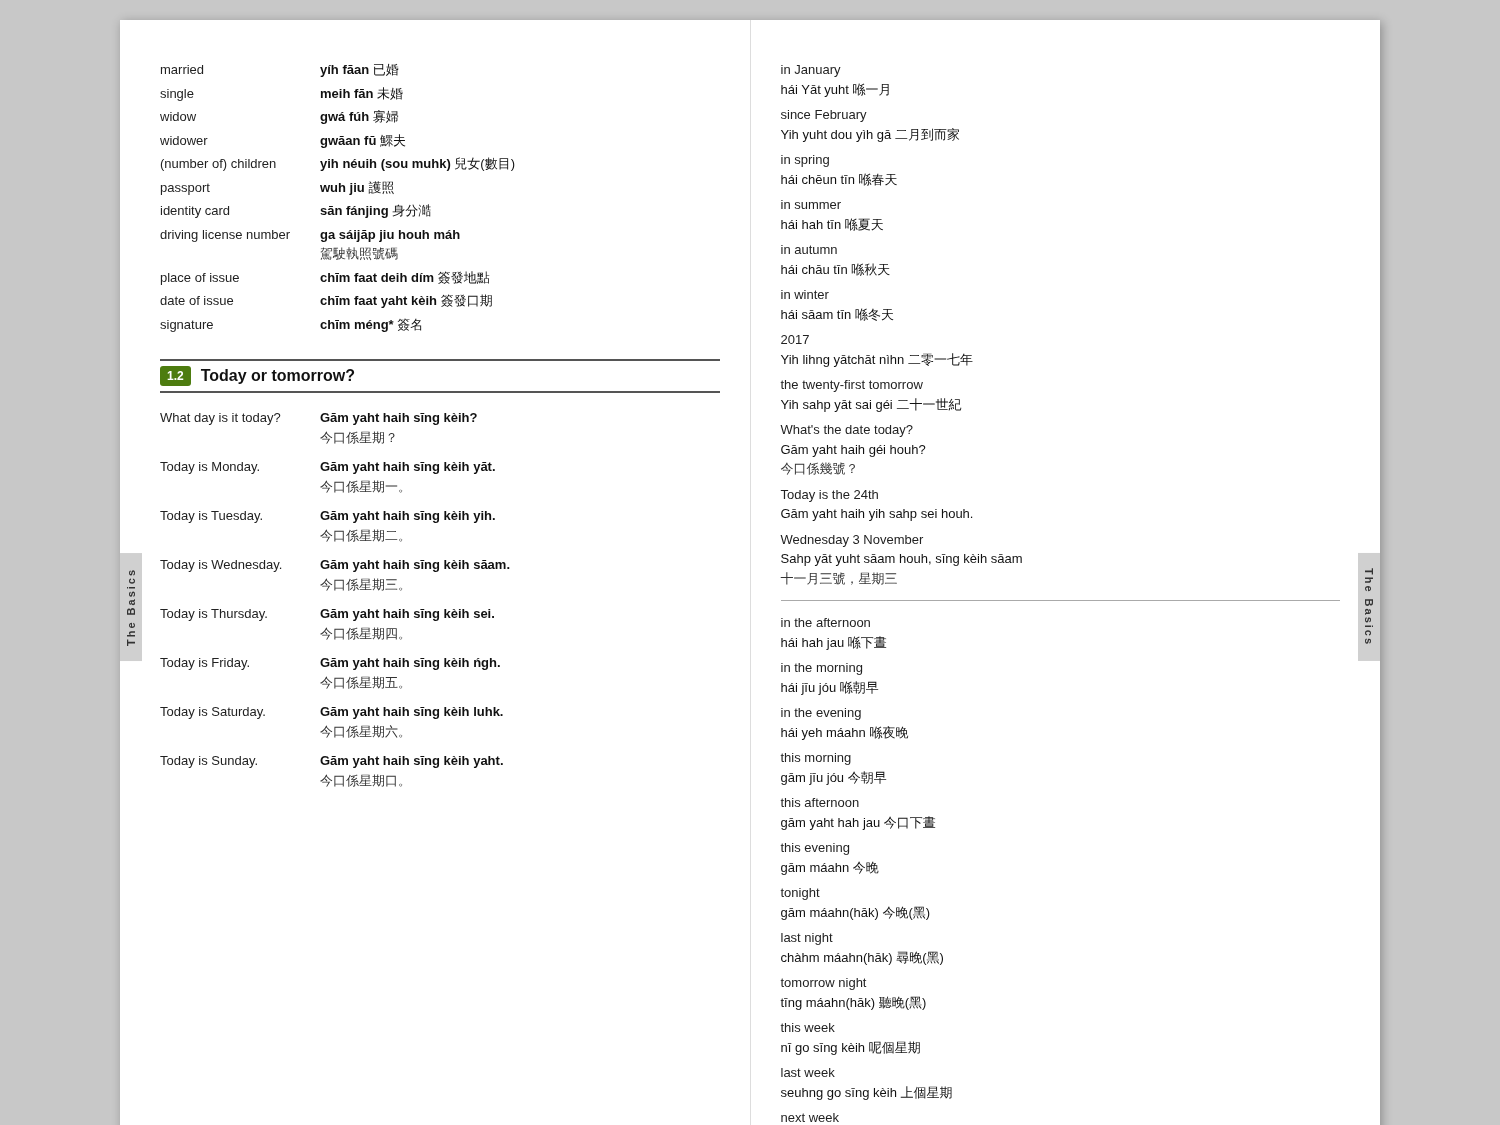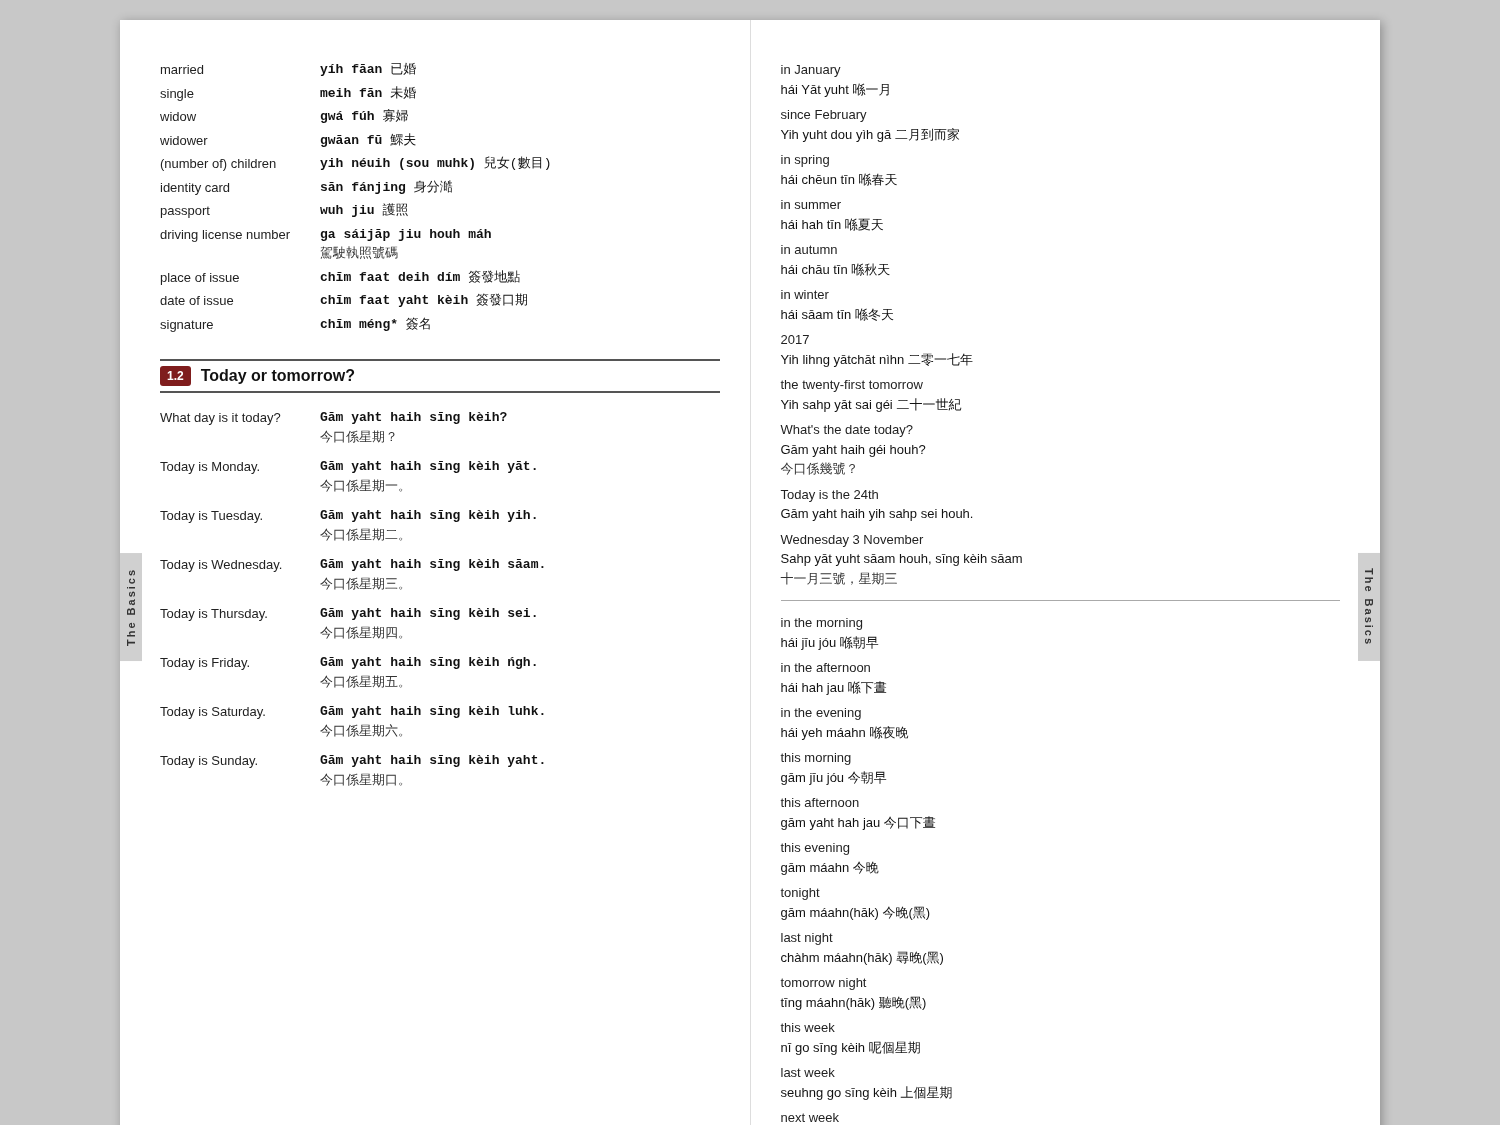--- a/index.html
+++ b/index.html
@@ -89,21 +89,20 @@
     .vocab-en {
       width: 160px;
       min-width: 160px;
       color: #222;
       font-size: 13px;
     }
     .vocab-cantonese {
       flex: 1;
       font-size: 13px;
       color: #111;
-      font-family: Liberation Mono, monospace;
     }
     .vocab-cantonese strong {
       font-weight: bold;
     }
     .vocab-chinese {
       display: block;
       color: #333;
       font-size: 13px;
       margin-left: 0;
     }
@@ -111,21 +110,21 @@
     .section-header {
       display: flex;
       align-items: center;
       margin: 20px 0 15px 0;
       border-top: 2px solid #555;
       border-bottom: 2px solid #555;
       padding: 5px 0;
       gap: 10px;
     }
     .section-badge {
-      background: #7f1d1d;
+      background: #4d7c0f;
       color: white;
       font-size: 12px;
       font-weight: bold;
       padding: 3px 7px;
       border-radius: 3px;
       white-space: nowrap;
     }
     .section-title {
       font-size: 16px;
       font-weight: bold;
@@ -195,26 +194,26 @@
         </div>
         <div class="vocab-row">
           <div class="vocab-en">widower</div>
           <div class="vocab-cantonese"><strong>gwāan fū  </strong>鰥夫</div>
         </div>
         <div class="vocab-row">
           <div class="vocab-en">(number of) children</div>
           <div class="vocab-cantonese"><strong>yih néuih (sou muhk)  </strong>兒女(數目)</div>
         </div>
         <div class="vocab-row">
+          <div class="vocab-en">passport</div>
+          <div class="vocab-cantonese"><strong>wuh jiu  </strong>護照</div>
+        </div>
+        <div class="vocab-row">
           <div class="vocab-en">identity card</div>
           <div class="vocab-cantonese"><strong>sān fánjing  </strong>身分澔</div>
-        </div>
-        <div class="vocab-row">
-          <div class="vocab-en">passport</div>
-          <div class="vocab-cantonese"><strong>wuh jiu  </strong>護照</div>
         </div>
         <div class="vocab-row">
           <div class="vocab-en">driving license number</div>
           <div class="vocab-cantonese"><strong>ga sáijāp jiu houh máh </strong><span class="vocab-chinese">駕駛執照號碼</span></div>
         </div>
         <div class="vocab-row">
           <div class="vocab-en">place of issue</div>
           <div class="vocab-cantonese"><strong>chīm faat deih dím  </strong>簽發地點</div>
         </div>
         <div class="vocab-row">
@@ -320,26 +319,26 @@
         <div class="right-vocab-row">
           <div class="right-vocab-en">Wednesday 3 November</div>
           <div class="right-vocab-cantonese"><strong>Sahp yāt yuht sāam houh, sīng kèih sāam</strong><span class="right-vocab-sub">十一月三號，星期三</span></div>
         </div>
       </div>
 
     <hr class="divider">
 
     <div class="right-vocab-table" id="time-vocab">
         <div class="right-vocab-row">
+          <div class="right-vocab-en">in the afternoon</div>
+          <div class="right-vocab-cantonese"><strong>hái hah jau  </strong>喺下晝</div>
+        </div>
+        <div class="right-vocab-row">
           <div class="right-vocab-en">in the morning</div>
           <div class="right-vocab-cantonese"><strong>hái jīu jóu  </strong>喺朝早</div>
-        </div>
-        <div class="right-vocab-row">
-          <div class="right-vocab-en">in the afternoon</div>
-          <div class="right-vocab-cantonese"><strong>hái hah jau  </strong>喺下晝</div>
         </div>
         <div class="right-vocab-row">
           <div class="right-vocab-en">in the evening</div>
           <div class="right-vocab-cantonese"><strong>hái yeh máahn  </strong>喺夜晚</div>
         </div>
         <div class="right-vocab-row">
           <div class="right-vocab-en">this morning</div>
           <div class="right-vocab-cantonese"><strong>gām jīu jóu  </strong>今朝早</div>
         </div>
         <div class="right-vocab-row">

